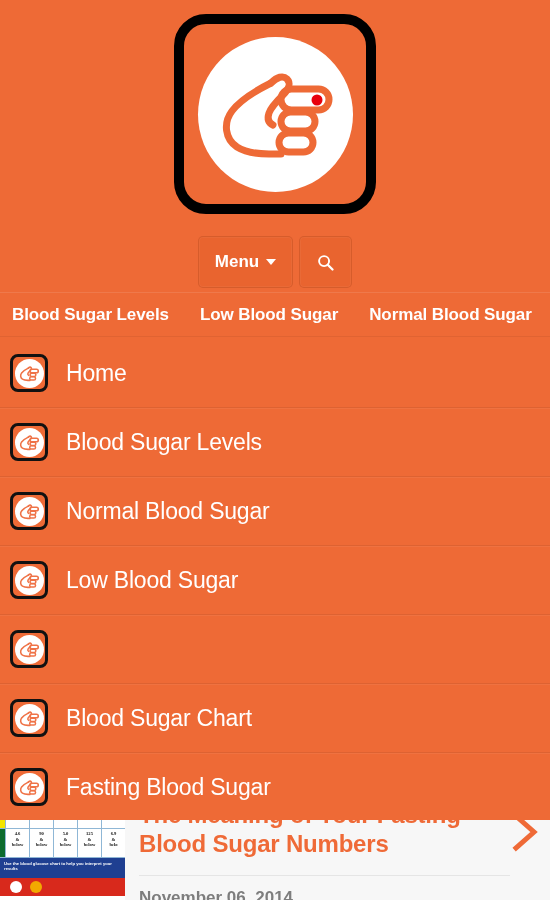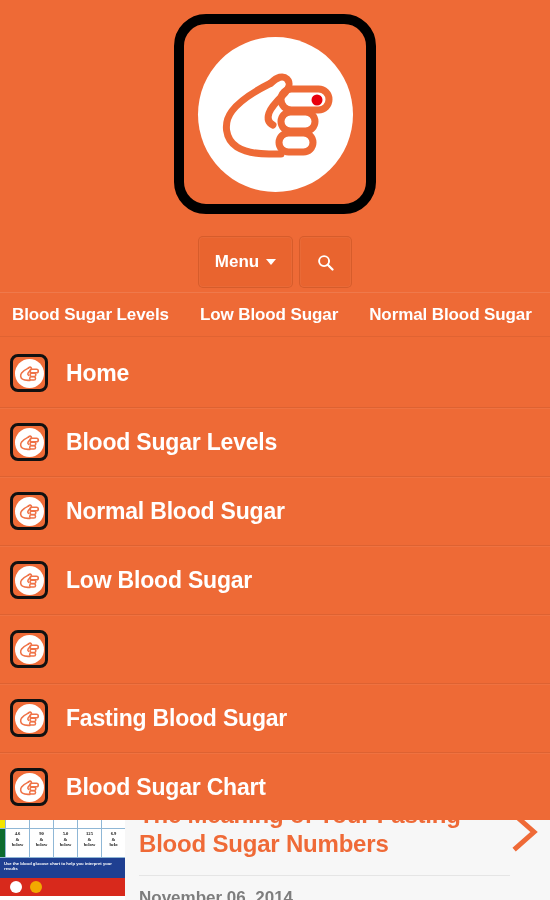--- a/index.html
+++ b/index.html
@@ -290,21 +290,21 @@
     height: 29px;
     border-radius: 50%;
     background: #ffffff;
     display: flex;
     align-items: center;
     justify-content: center;
   }
   .menu-item .mi-label {
     color: #ffffff;
     font-size: 23px;
-    font-weight: 700;
+    font-weight: 400;
     letter-spacing: -0.2px;
   }
 </style>
 </head>
 <body>
 
 <div id="page">
 
   <div class="content-layer">
 
@@ -502,35 +502,35 @@
               <g fill="none" stroke="#ef7347" stroke-width="9" stroke-linejoin="round" stroke-linecap="round">
                 <path d="M60 24 C48 30 30 40 21 52 C12 64 14 80 26 88 C34 93 46 95 58 95 L70 95"></path>
                 <path d="M60 24 C66 18 72 16 76 20 C80 24 78 30 72 36 C66 42 60 48 58 54 C56 60 58 64 62 66"></path>
                 <rect x="70" y="30" width="48" height="21" rx="10.5"></rect>
                 <rect x="70" y="53" width="34" height="19" rx="9.5"></rect>
                 <rect x="68" y="74" width="34" height="19" rx="9.5"></rect>
               </g>
             </svg>
           </span>
         </span>
+        <span class="mi-label">Blood Sugar Chart</span>
+      </div>
+
+      <div class="menu-item">
+        <span class="mi-icon">
+          <span class="mi-circle">
+            <svg width="22" height="19" viewBox="0 0 128 110" aria-hidden="true">
+              <g fill="none" stroke="#ef7347" stroke-width="9" stroke-linejoin="round" stroke-linecap="round">
+                <path d="M60 24 C48 30 30 40 21 52 C12 64 14 80 26 88 C34 93 46 95 58 95 L70 95"></path>
+                <path d="M60 24 C66 18 72 16 76 20 C80 24 78 30 72 36 C66 42 60 48 58 54 C56 60 58 64 62 66"></path>
+                <rect x="70" y="30" width="48" height="21" rx="10.5"></rect>
+                <rect x="70" y="53" width="34" height="19" rx="9.5"></rect>
+                <rect x="68" y="74" width="34" height="19" rx="9.5"></rect>
+              </g>
+            </svg>
+          </span>
+        </span>
         <span class="mi-label">Fasting Blood Sugar</span>
-      </div>
-
-      <div class="menu-item">
-        <span class="mi-icon">
-          <span class="mi-circle">
-            <svg width="22" height="19" viewBox="0 0 128 110" aria-hidden="true">
-              <g fill="none" stroke="#ef7347" stroke-width="9" stroke-linejoin="round" stroke-linecap="round">
-                <path d="M60 24 C48 30 30 40 21 52 C12 64 14 80 26 88 C34 93 46 95 58 95 L70 95"></path>
-                <path d="M60 24 C66 18 72 16 76 20 C80 24 78 30 72 36 C66 42 60 48 58 54 C56 60 58 64 62 66"></path>
-                <rect x="70" y="30" width="48" height="21" rx="10.5"></rect>
-                <rect x="70" y="53" width="34" height="19" rx="9.5"></rect>
-                <rect x="68" y="74" width="34" height="19" rx="9.5"></rect>
-              </g>
-            </svg>
-          </span>
-        </span>
-        <span class="mi-label">Blood Sugar Chart</span>
       </div>
 
     </div>
   </div>
 </div>
 
 </body></html>

